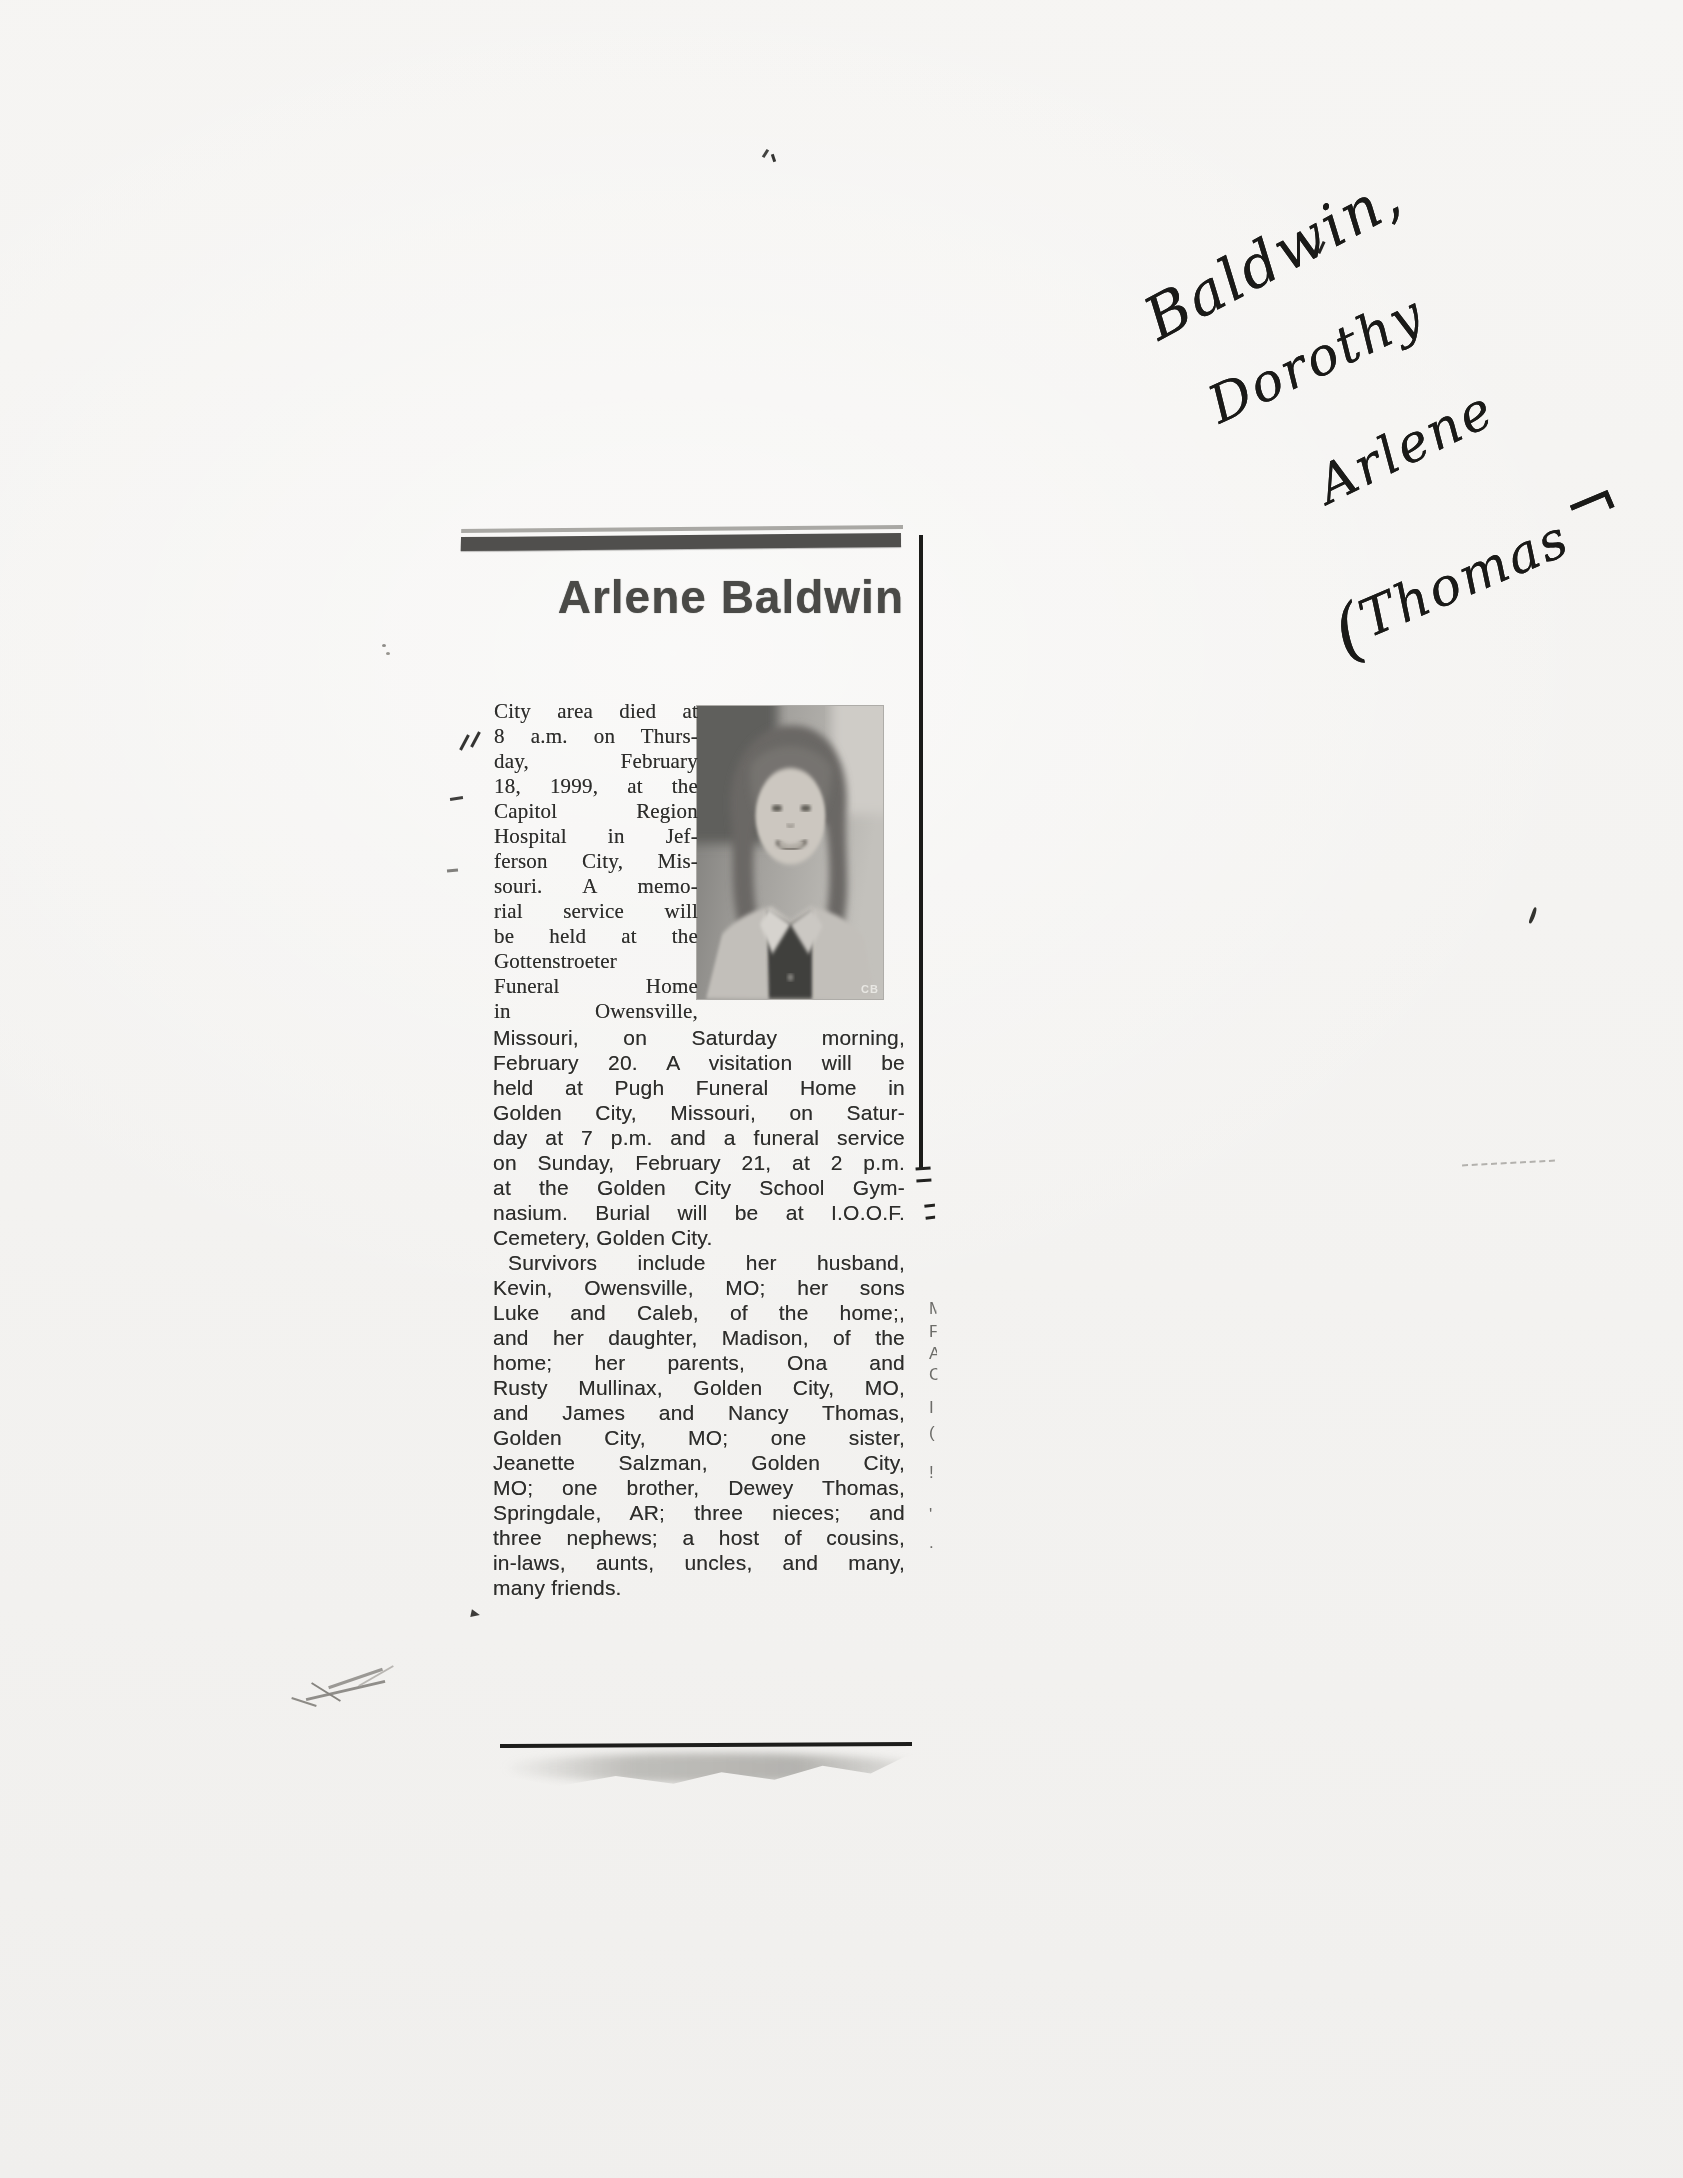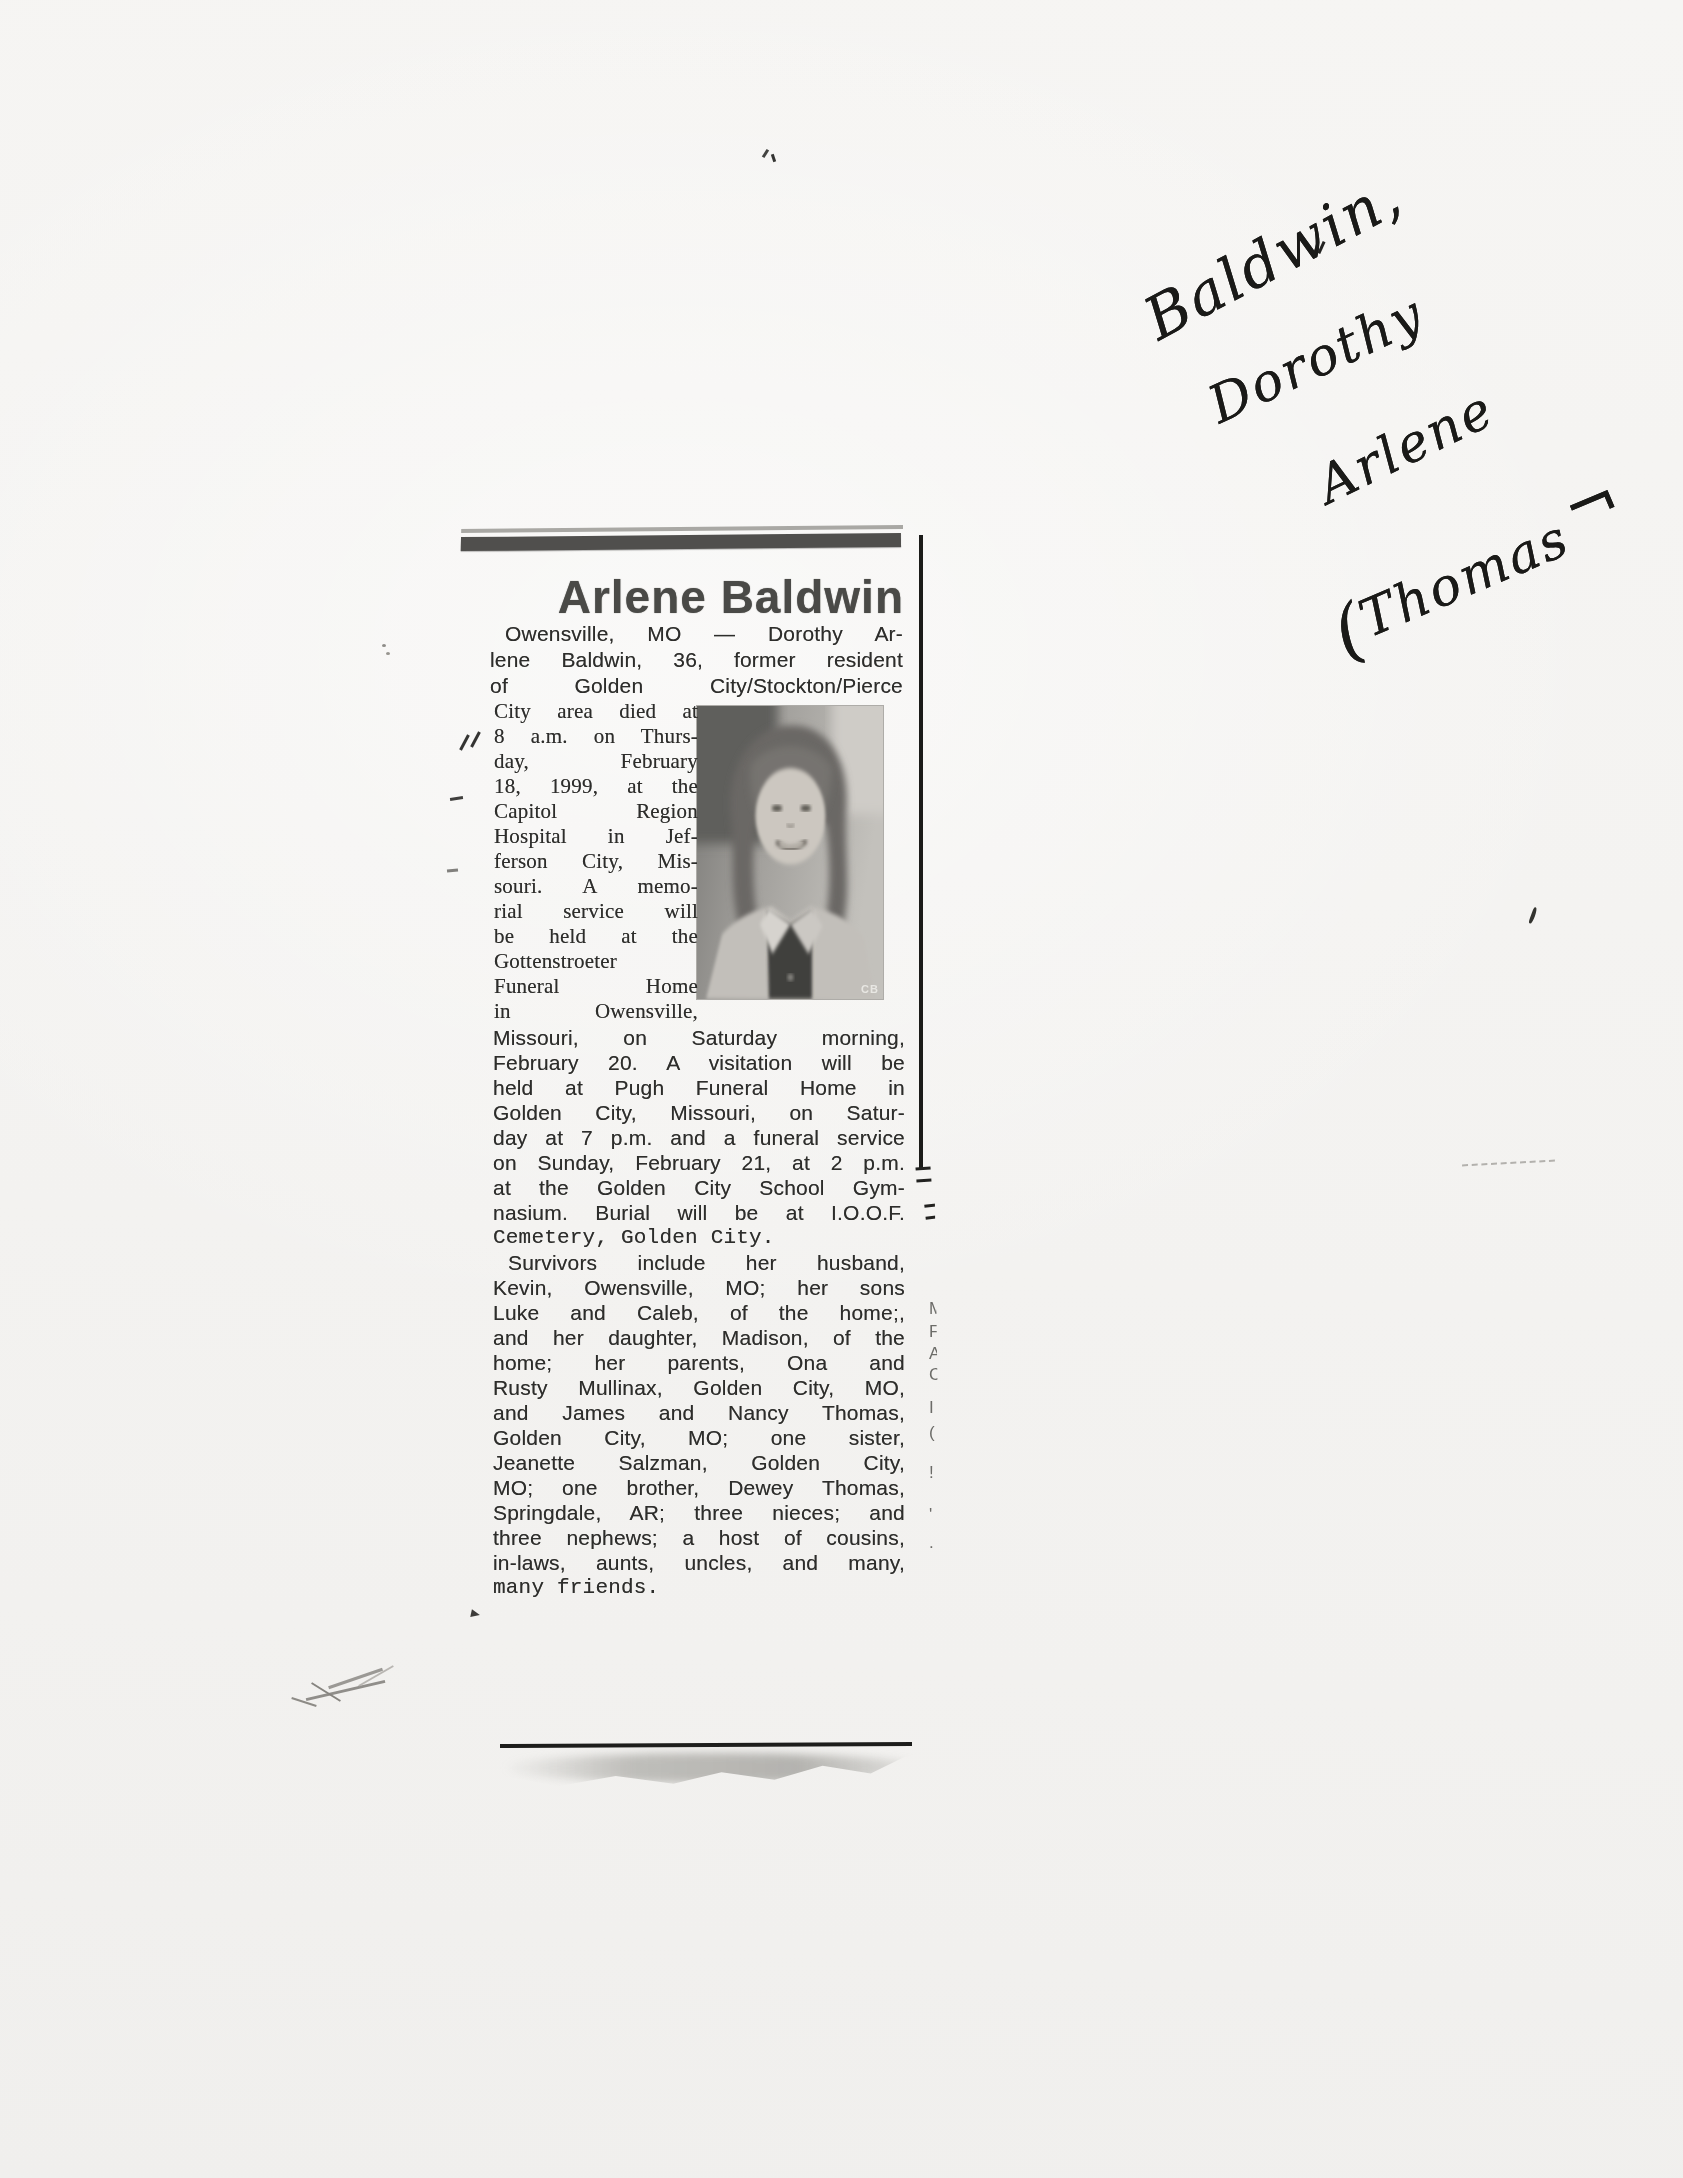--- a/index.html
+++ b/index.html
@@ -24,21 +24,21 @@
   .clip-top-bar{position:absolute;left:3px;top:16px;width:441px;height:14px;background:#504f4d;
     transform:rotate(-0.55deg);box-shadow:0 1px 1px rgba(0,0,0,.25);}
   .headline{position:absolute;left:31px;top:51px;width:416px;
     font-size:46px;font-weight:bold;letter-spacing:1px;color:#4a4a47;
     text-shadow:0 0 1px rgba(70,70,66,.75);text-align:right;}
   .bodytext{position:absolute;color:#2d2d2b;font-size:21px;letter-spacing:0.2px;
     text-shadow:0 0 0.6px rgba(45,45,43,.55);}
   .tl{text-align:justify;text-align-last:justify;height:var(--lh);line-height:var(--lh);
       overflow:hidden;white-space:normal;}
   .tl.indent{padding-left:15px;}
-  .tl.ragged{text-align-last:left;font-family:Liberation Mono, monospace;}
+  .tl.ragged{text-align-last:left;}
   .p1{left:33px;top:102px;width:413px;--lh:26px;}
   .narrowcol{left:37px;top:180px;width:204px;font-family:Liberation Serif, serif;--lh:25px;}
   .lower{left:36px;top:506px;width:412px;--lh:25px;}
 
   .photo{position:absolute;left:239px;top:186px;width:188px;height:295px;
     border:1px solid #aeaca8;box-sizing:border-box;background:#9a9896;}
   .photo svg{display:block;width:100%;height:100%;}
   .photo-credit{position:absolute;right:4px;bottom:4px;font-size:11px;font-weight:bold;
     color:#efeeea;opacity:.85;letter-spacing:1px;}
 
@@ -104,25 +104,20 @@
     <div class="hw-line hw-l2">Arlene</div>
     <div class="hw-line hw-l3"><span class="hw-paren">(</span><span>Thomas</span><span class="hw-angle">¬</span></div>
   </div>
 
   <div class="clipping">
     <div class="clip-top-sliver"></div>
     <div class="clip-top-bar"></div>
 
     <div class="headline">Arlene Baldwin</div>
 
-    <div class="bodytext p1">
-        <div class="tl indent">Owensville, MO — Dorothy Ar-</div>
-        <div class="tl">lene Baldwin, 36, former resident</div>
-        <div class="tl">of Golden City/Stockton/Pierce</div>
-      </div>
 
     <div class="photo">
       <svg viewBox="0 0 207 298" preserveAspectRatio="none">
         <defs>
           <linearGradient id="bg" x1="0" y1="0" x2="1" y2="0.25">
             <stop offset="0" stop-color="#7d7c79"></stop>
             <stop offset="0.45" stop-color="#a3a19d"></stop>
             <stop offset="1" stop-color="#c3c1bc"></stop>
           </linearGradient>
           <filter id="b2">

